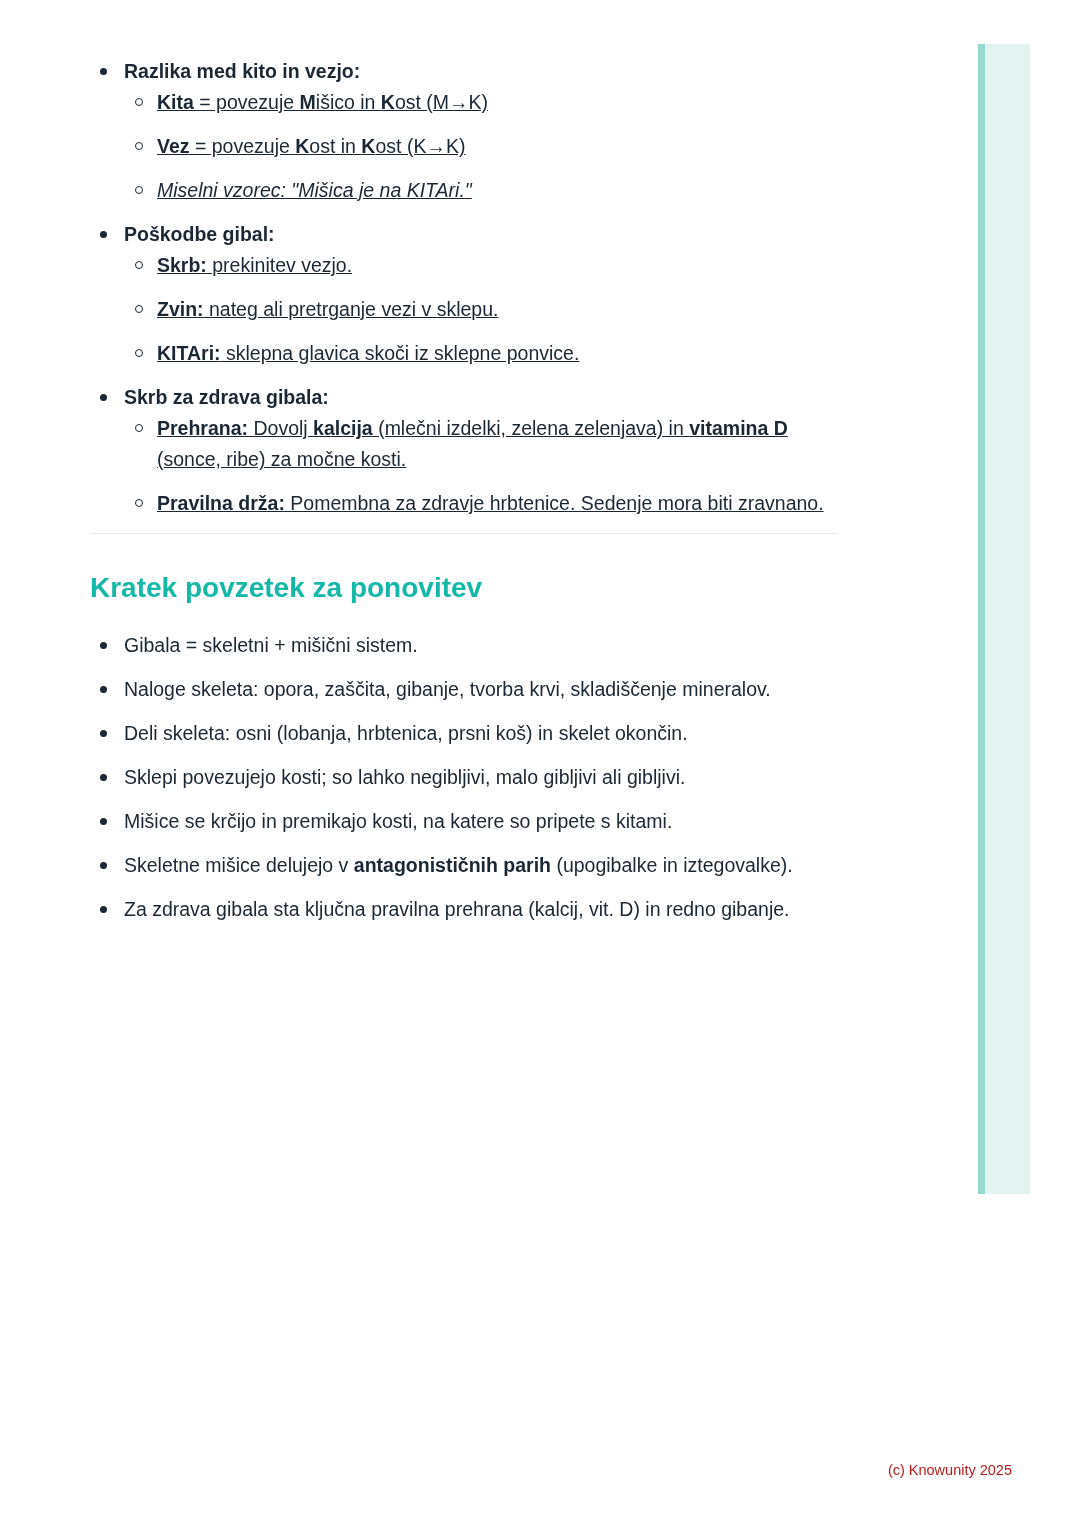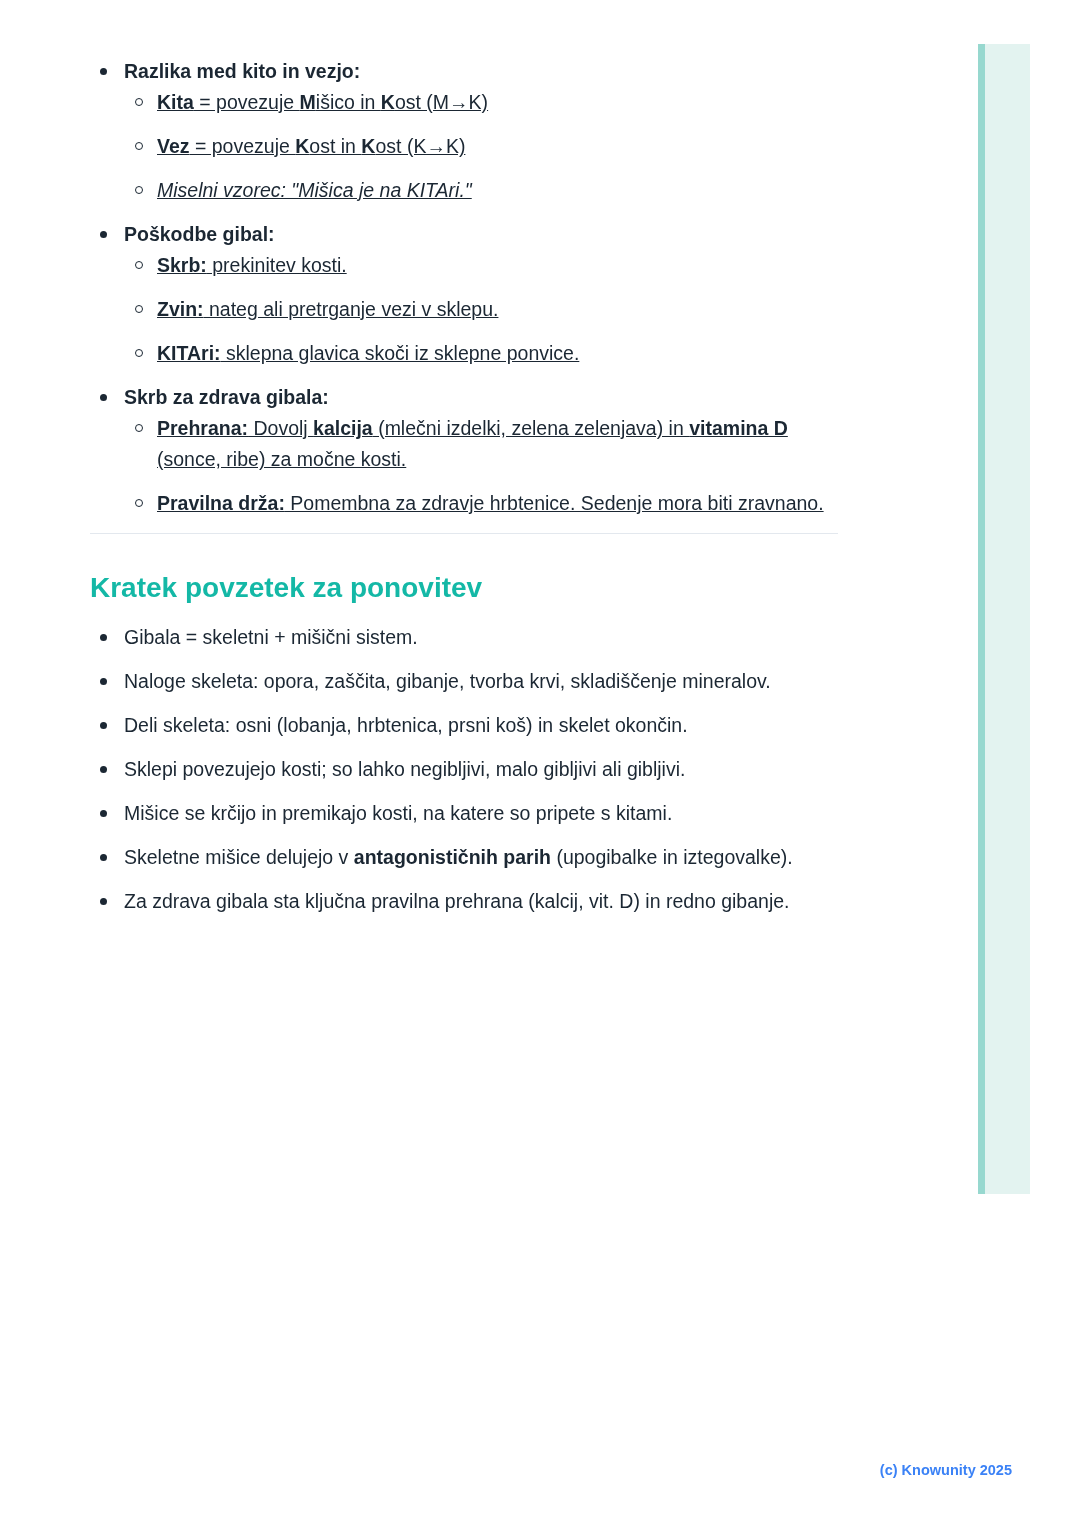--- a/index.html
+++ b/index.html
@@ -68,29 +68,28 @@
     width: 100%;
     height: 0;
   }
   .summary-title {
     margin: 36px 0 0 0;
     font-size: 28px;
     line-height: 36px;
     font-weight: 700;
     color: #14b8a6;
   }
-  .summary-list { margin-top: 16px; }
+  .summary-list { margin-top: 24px; }
 
   .footer {
     position: absolute;
     top: 1462px;
     right: 68px;
     font-size: 14.5px;
-    color: #3b82f6;
-    font-weight: bold;
+    color: #b91c1c;
   }
 </style>
 </head>
 <body>
 
 <div class="page">
   <div class="right-strip"></div>
 
   <div class="content">
     <ul class="notes-list">
@@ -127,21 +126,21 @@
             <span class="bullet dot">
               <span class="mark"></span>
             </span>
             <div class="txt"><span class="seg b">Poškodbe gibal:</span></div>
           </div>
           <ul class="sublist">
             <li class="li2">
               <span class="bullet circle">
                 <span class="mark"></span>
               </span>
-              <div class="txt"><span class="seg b">Skrb:</span><span class="seg"> prekinitev kosti.</span></div>
+              <div class="txt"><span class="seg b">Skrb:</span><span class="seg"> prekinitev vezjo.</span></div>
             </li>
             <li class="li2">
               <span class="bullet circle">
                 <span class="mark"></span>
               </span>
               <div class="txt"><span class="seg b">Zvin:</span><span class="seg"> nateg ali pretrganje vezi v sklepu.</span></div>
             </li>
             <li class="li2">
               <span class="bullet circle">
                 <span class="mark"></span>

